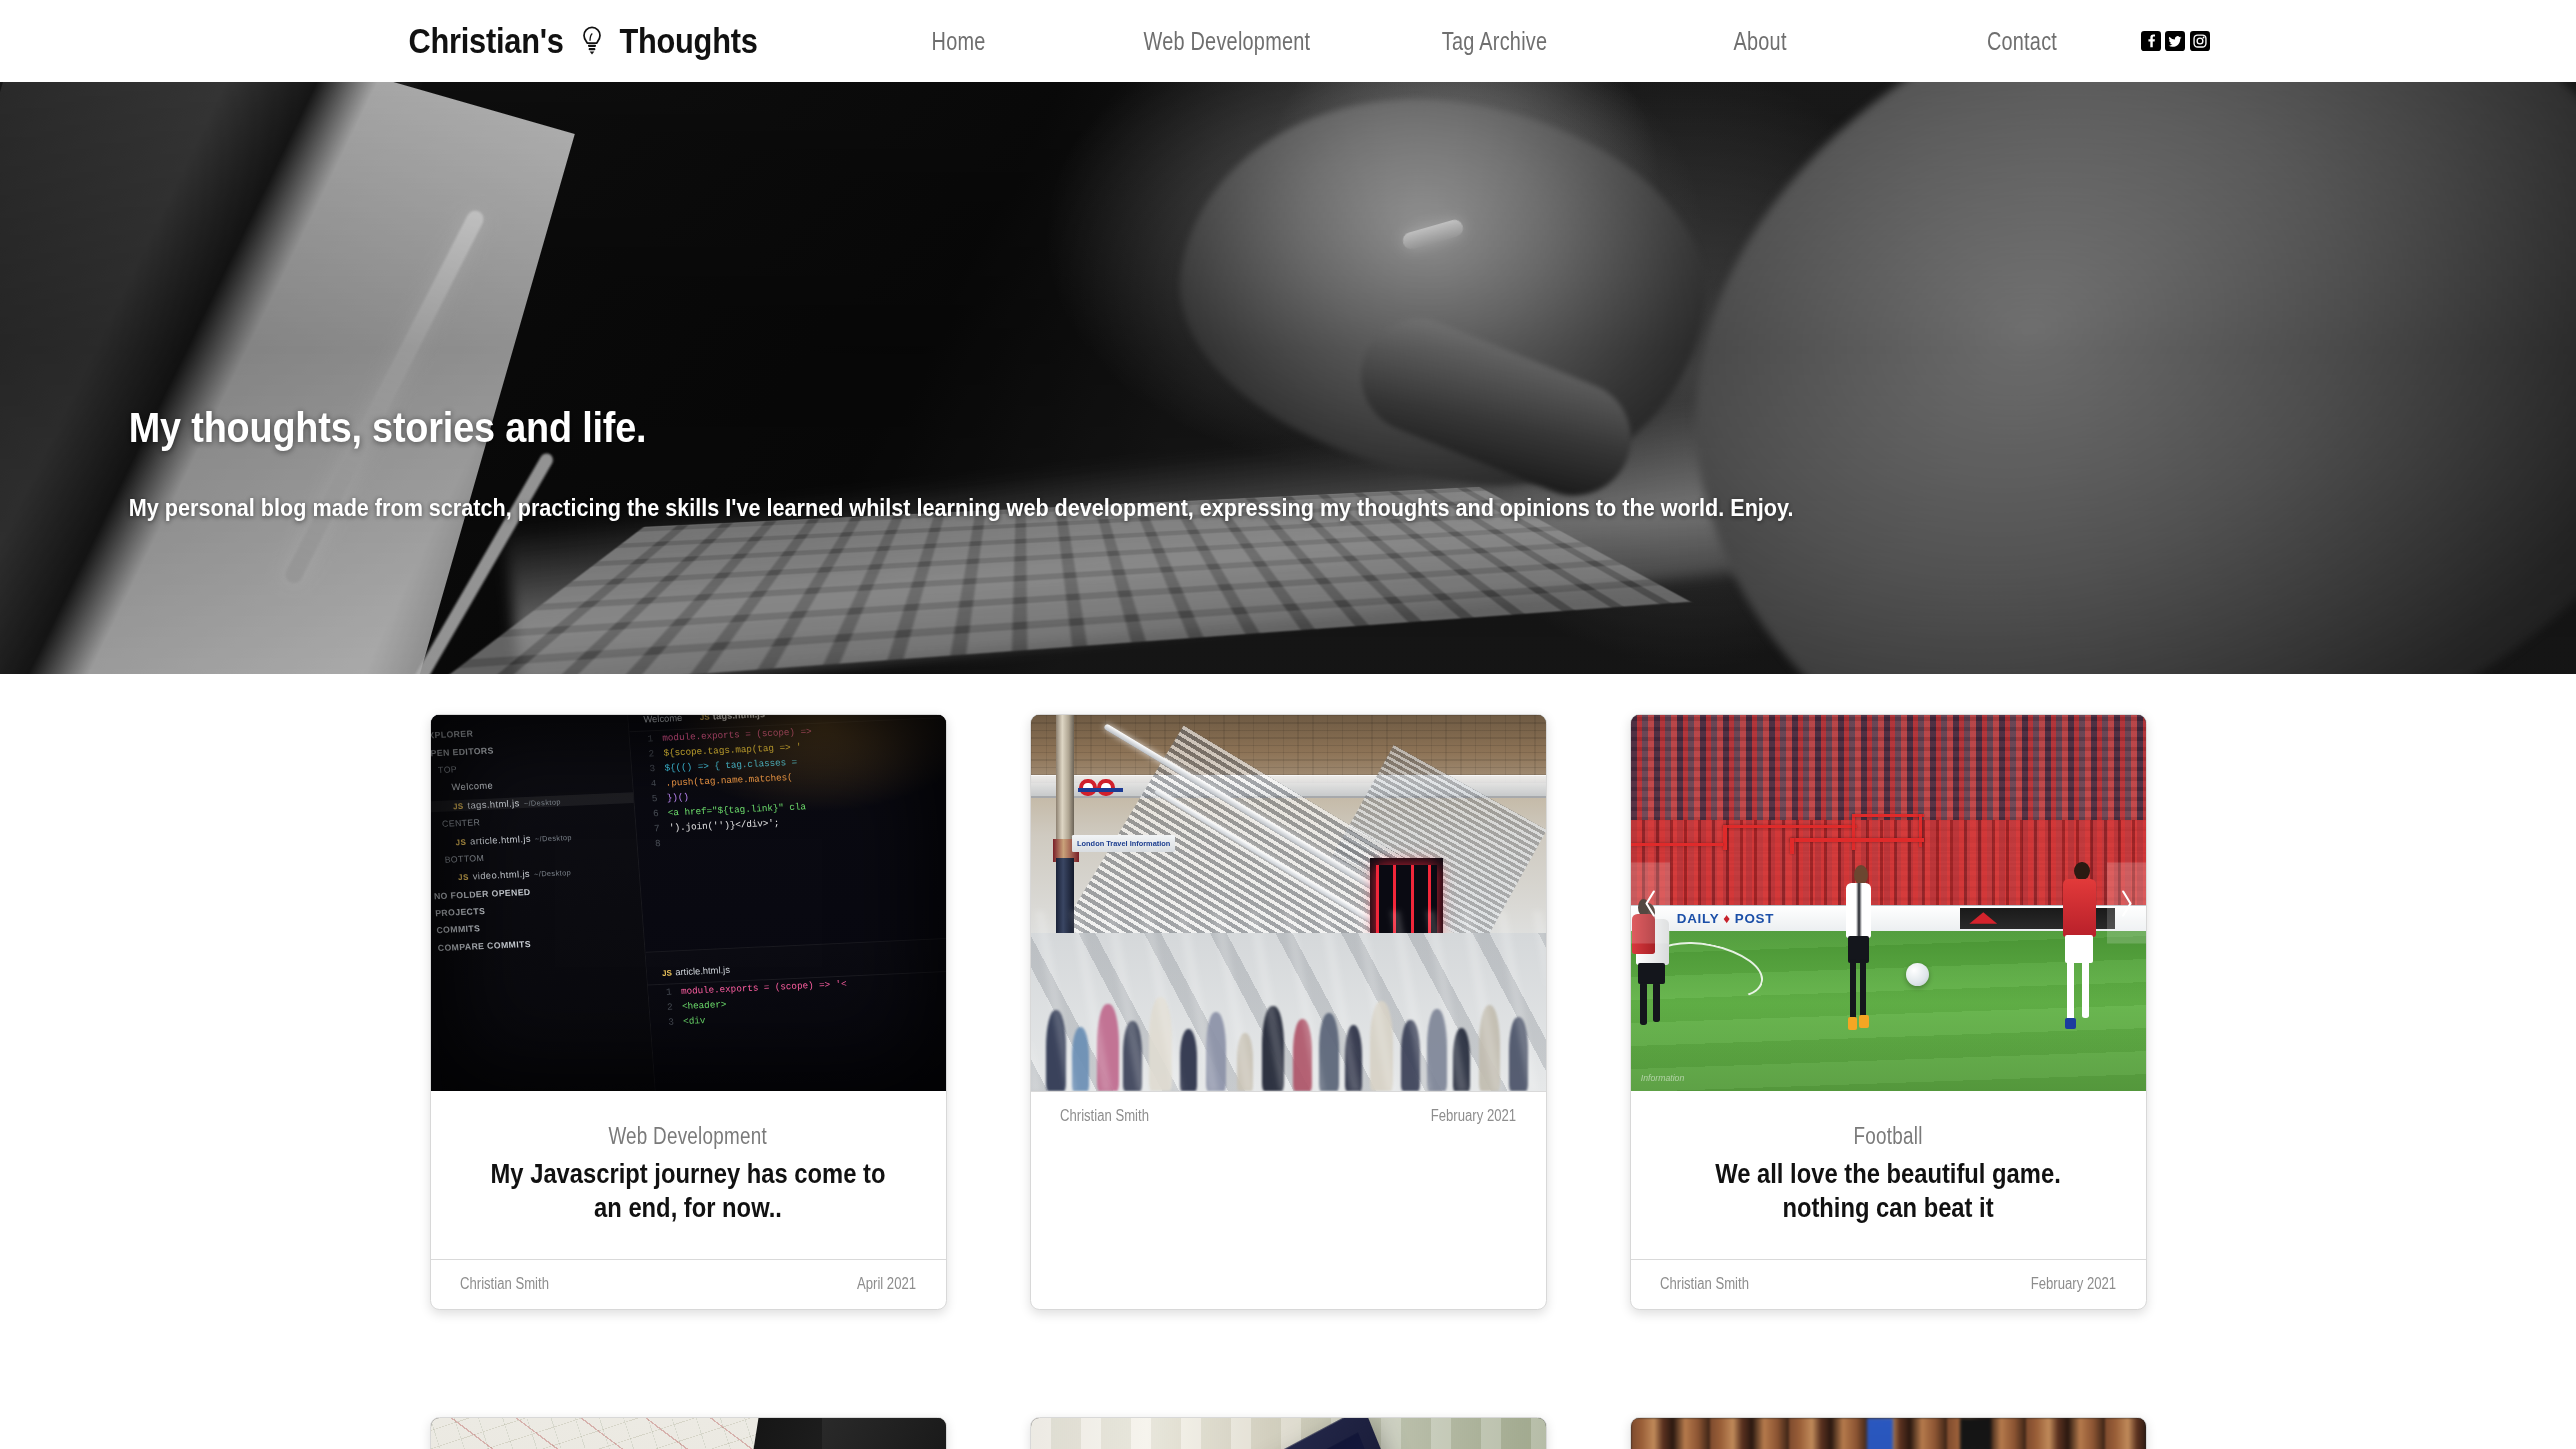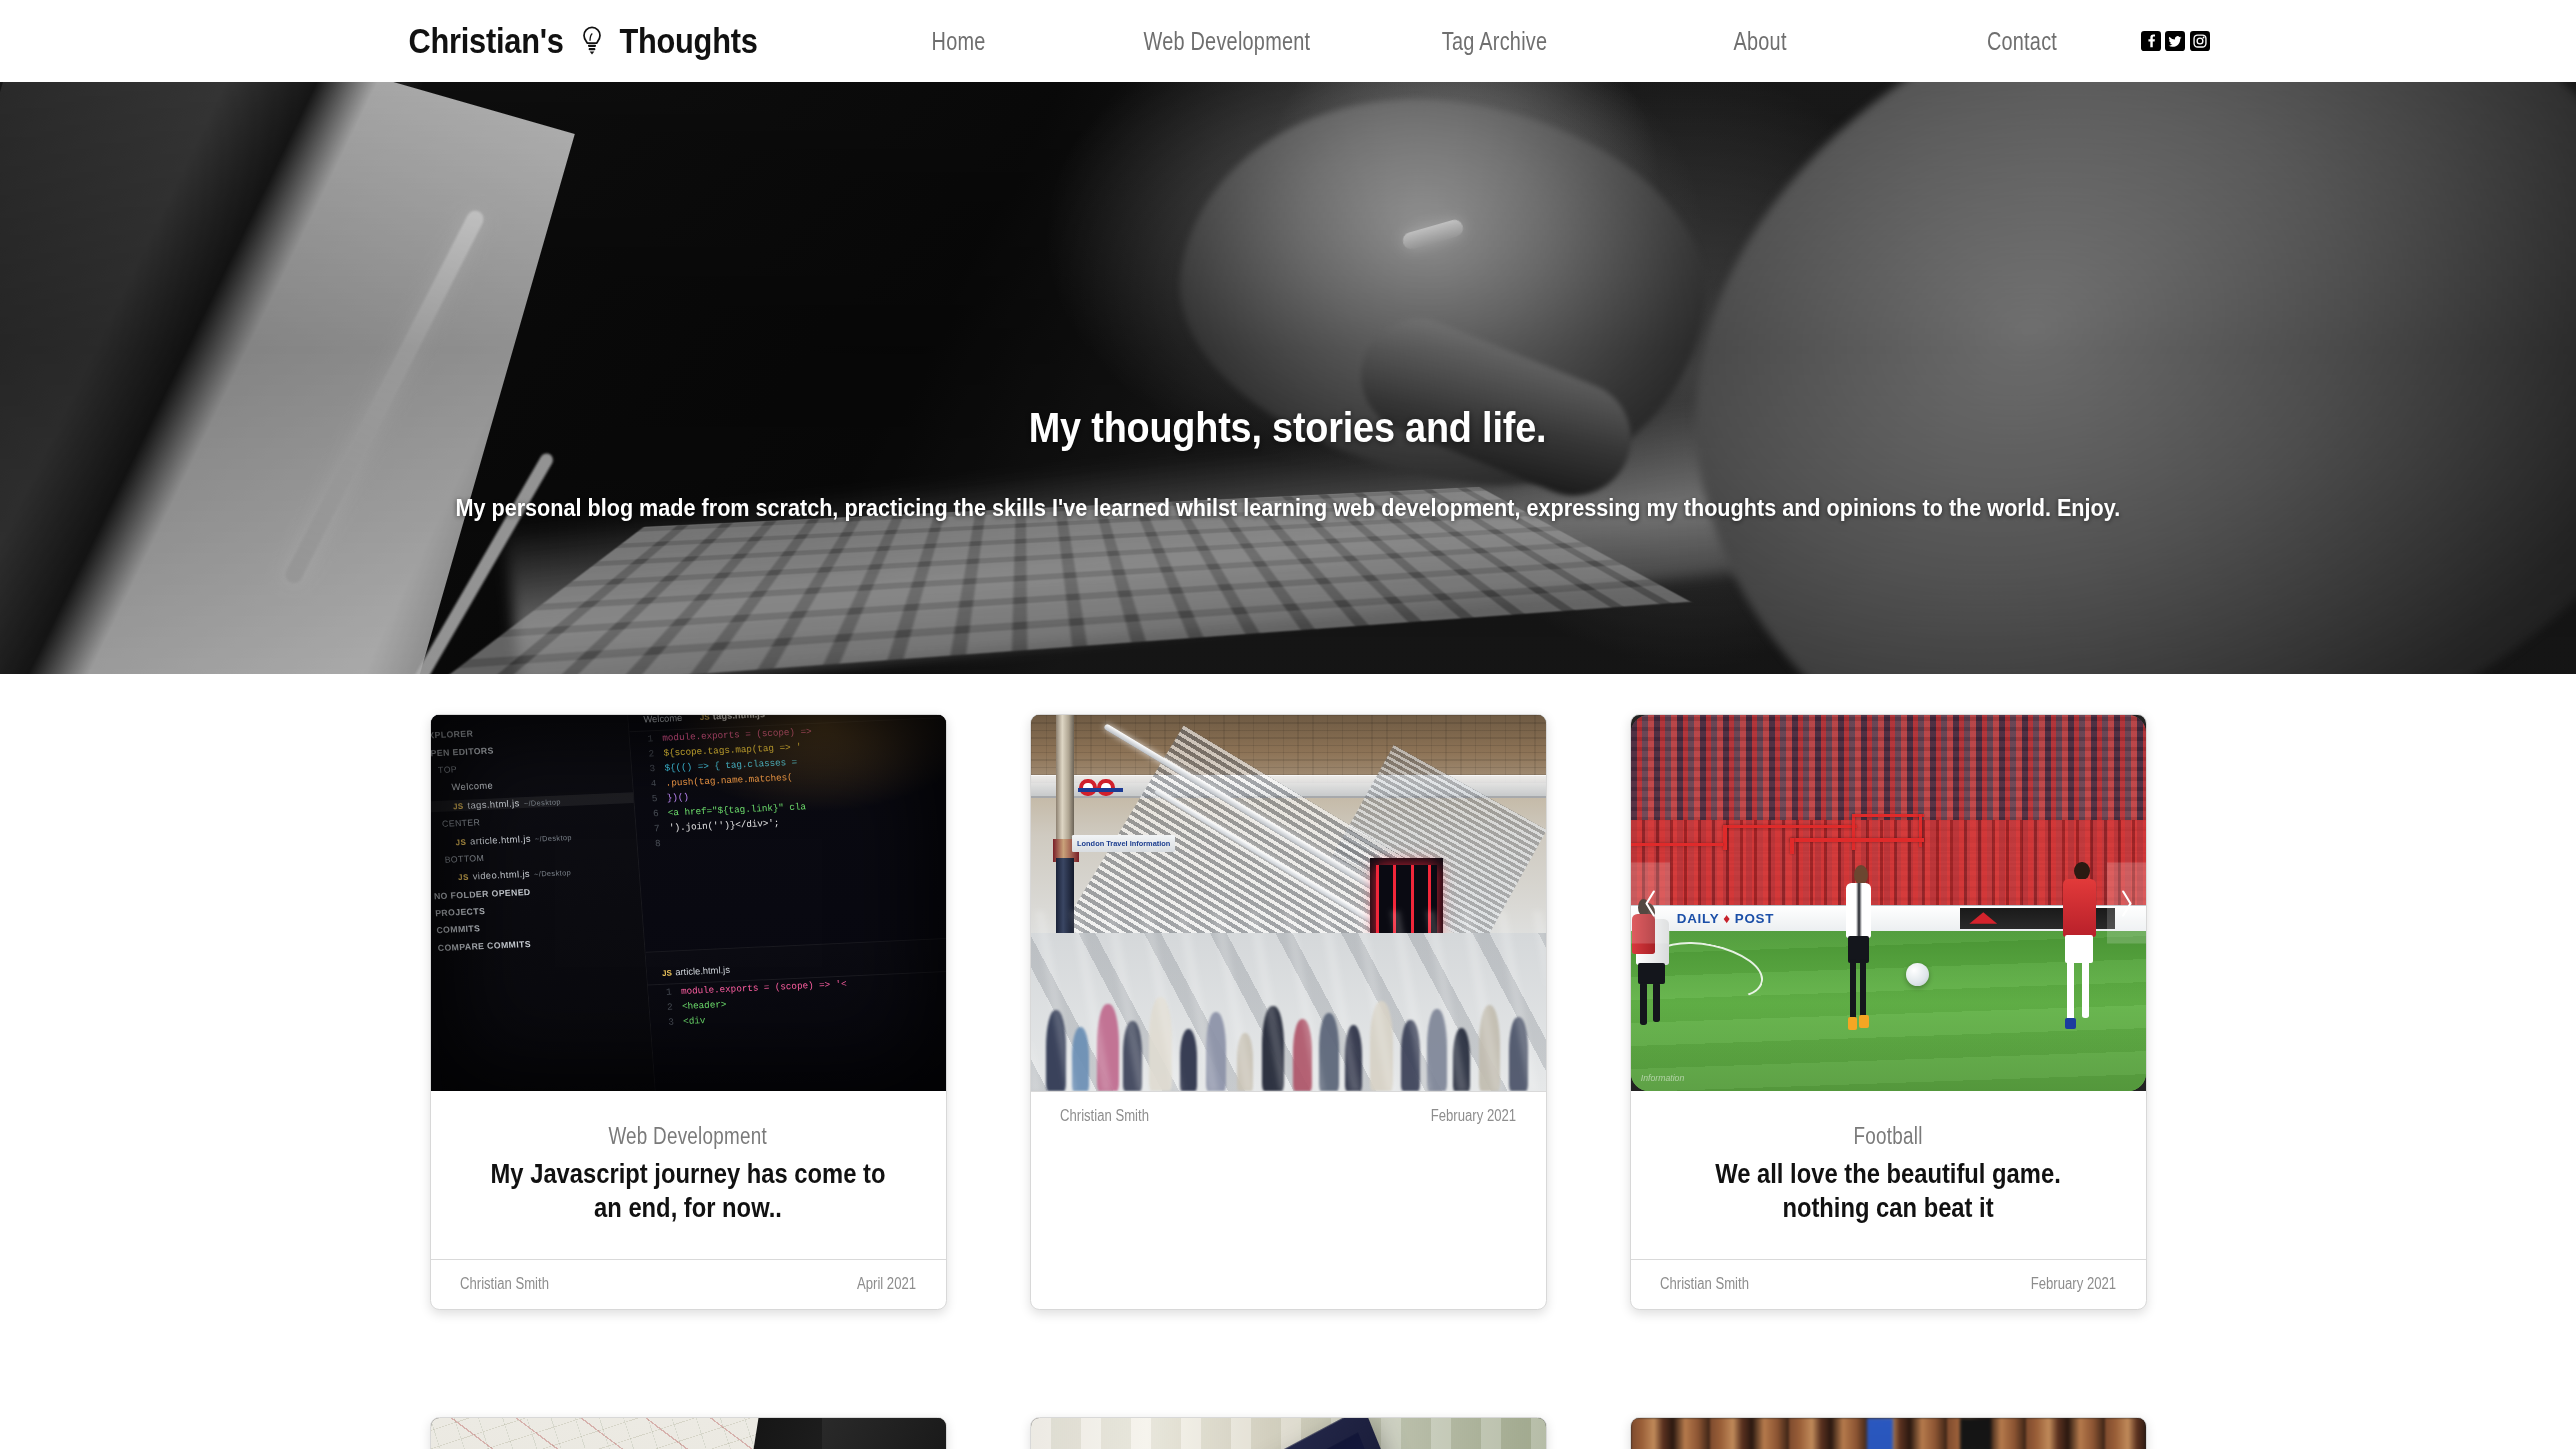--- a/index.html
+++ b/index.html
@@ -157,21 +157,21 @@
     filter:blur(0.7px);
     box-shadow:0 0 13.4px rgba(255,255,255,0.4);
   }
   .hero-scrim{
     position:absolute; inset:0;
     background:linear-gradient(180deg, rgba(0,0,0,0.12) 0%, rgba(0,0,0,0.30) 45%, rgba(0,0,0,0.18) 100%);
   }
   .hero-content{
     position:absolute; inset:0;
     display:flex; flex-direction:column;
-    align-items:center; justify-content:flex-start;
+    justify-content:flex-start;
     padding-top:322px;
   }
   .hero-title{
     font-size:42px; font-weight:700; color:#ffffff;
     letter-spacing:-0.2px;
     transform:scaleX(0.9);
     text-shadow:0 1.3px 6.7px rgba(0,0,0,0.55);
     white-space:nowrap;
   }
   .hero-sub{
@@ -346,21 +346,21 @@
   .st-roundel{ position:absolute; left:9.5%; top:17%; width:17.4px; height:17.4px; border-radius:50%;
     border:4px solid #d1202b; background:#fff;}
   .st-roundel.b{ left:13%;}
   .st-roundel::after{ content:''; position:absolute; left:-5.4px; top:5.4px; width:27px; height:4px; background:#1b3a94;}
   .st-sign{ position:absolute; left:8%; top:32%; width:20%; height:4.5%;
     background:linear-gradient(180deg,#f2f4f6,#d9dde1); border-radius:1.3px;
     color:#1c3d8f; font-size:7.4px; display:flex; align-items:center; padding-left:5.4px; font-weight:600;}
 
   
   .img-foot{ position:absolute; inset:0; overflow:hidden;
-    background:linear-gradient(180deg,#5a6068 0%, #7a3038 6%, #8e3c43 28%, #b24a4a 46%, #f2f4f3 54%, #4f9a3c 60%, #6bbf4e 100%);border-radius:18px;}
+    background:linear-gradient(180deg,#5a6068 0%, #7a3038 6%, #8e3c43 28%, #b24a4a 46%, #f2f4f3 54%, #4f9a3c 60%, #6bbf4e 100%);}
   .ft-crowd{ position:absolute; left:0; top:0; width:100%; height:52%;
     background:
       repeating-linear-gradient(90deg, rgba(20,30,60,0.55) 0px, rgba(20,30,60,0.55) 6px, rgba(200,40,45,0.55) 6px, rgba(200,40,45,0.55) 11.4px, rgba(60,70,95,0.5) 11.4px, rgba(60,70,95,0.5) 17px, rgba(225,70,70,0.45) 17px, rgba(225,70,70,0.45) 23px),
       repeating-linear-gradient(0deg, rgba(0,0,0,0.22) 0px, rgba(0,0,0,0.22) 4px, rgba(255,255,255,0.06) 4px, rgba(255,255,255,0.06) 10px),
       linear-gradient(180deg,#8d3a40,#c24f4f);
     filter:blur(0.7px);}
   .ft-seats{ position:absolute; left:0; top:28%; width:100%; height:24%;
     background:
       repeating-linear-gradient(90deg, rgba(215,55,55,0.85) 0px, rgba(215,55,55,0.85) 10.7px, rgba(150,30,32,0.9) 10.7px, rgba(150,30,32,0.9) 14px),
       repeating-linear-gradient(0deg, rgba(0,0,0,0.2) 0px, rgba(0,0,0,0.2) 2px, transparent 2px, transparent 11.4px);

